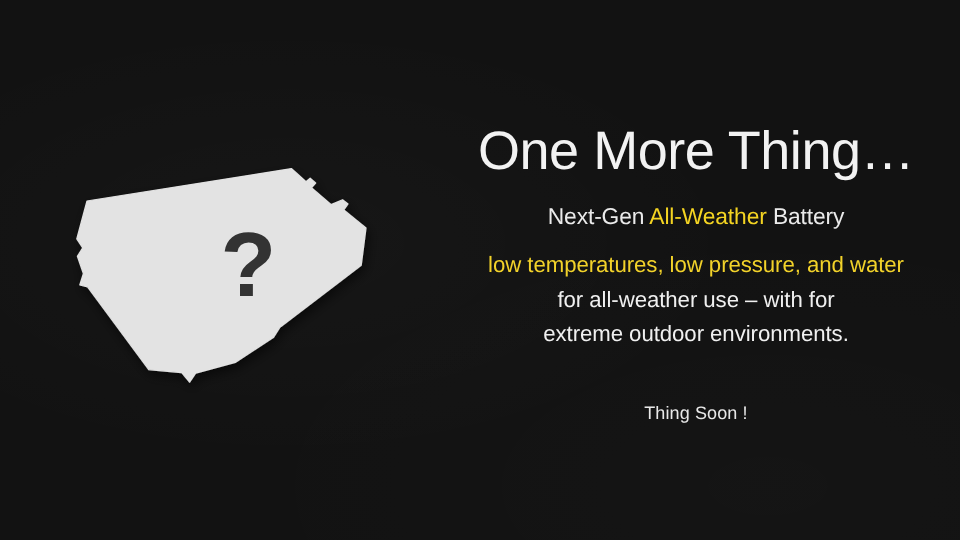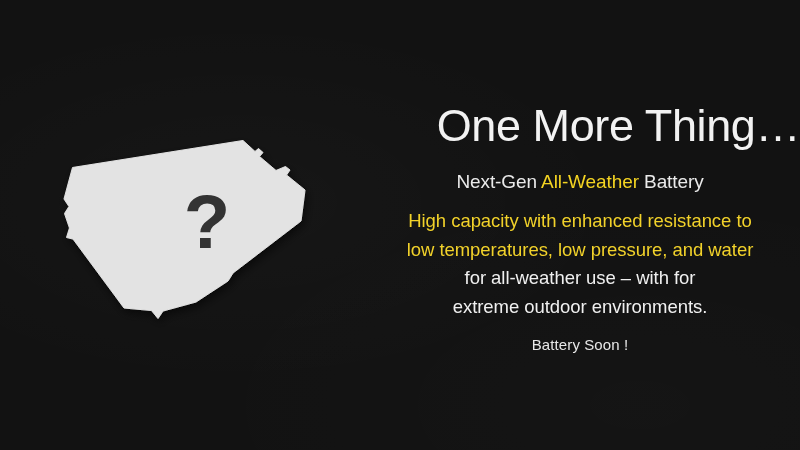--- a/index.html
+++ b/index.html
@@ -79,21 +79,20 @@
     left: 0;
     top: 101px;
     width: 440px;
     margin: 0;
     color: #f2f2f2;
     font-size: 45px;
     font-weight: 400;
     letter-spacing: -0.4px;
     line-height: 50px;
     white-space: nowrap;
-    text-align: right;
   }
 
   .subhead {
     position: absolute;
     left: 0;
     top: 167px;
     width: 440px;
     margin: 0;
     color: #eaeaea;
     font-size: 19px;
@@ -179,23 +178,22 @@
 
   <div class="copy">
 
     <h1 class="headline">One More Thing…</h1>
 
     <h2 class="subhead">
       <span>Next-Gen </span><span class="accent">All-Weather</span><span> Battery</span>
     </h2>
 
     <p class="body-copy">
-      <span class="line accent">High capacity with enhanced resistance to</span>
       <span class="line accent">low temperatures, low pressure, and water</span>
       <span class="line plain">for all-weather use – with for</span>
       <span class="line plain">extreme outdoor environments.</span>
     </p>
 
-    <p class="coming-soon">Battery Soon !</p>
+    <p class="coming-soon">Thing Soon !</p>
 
   </div>
 
 </div>
 
 </body></html>

